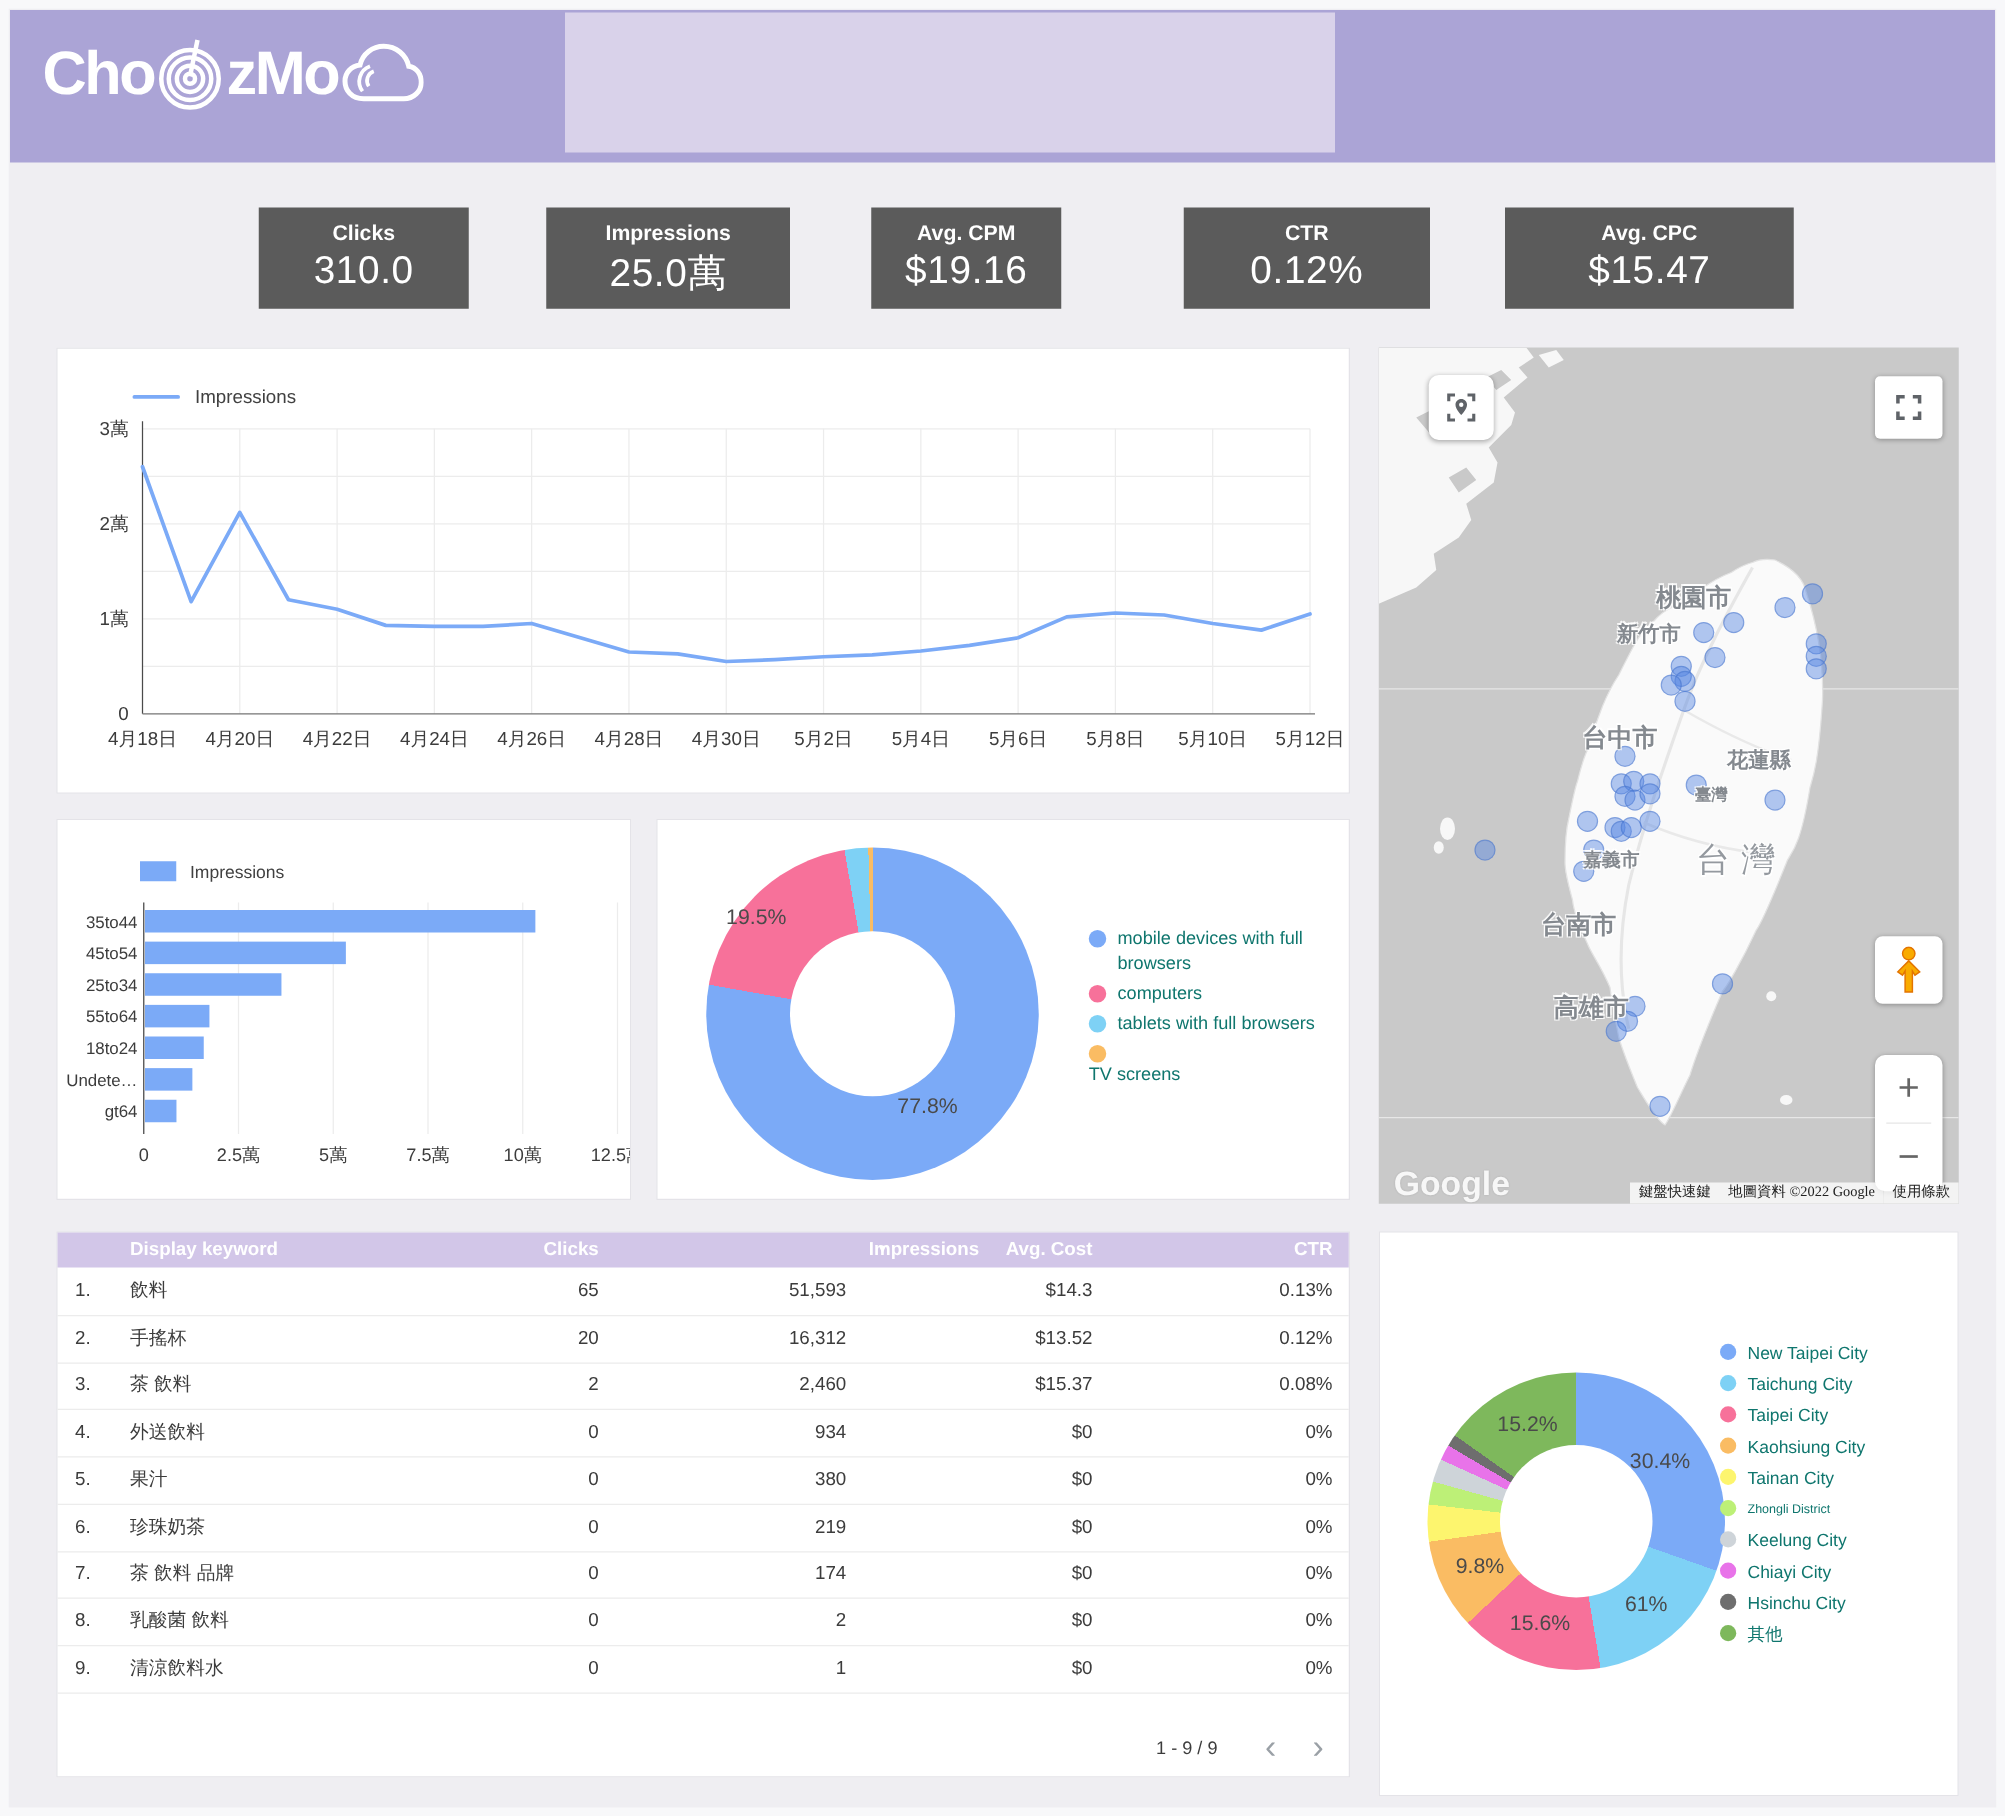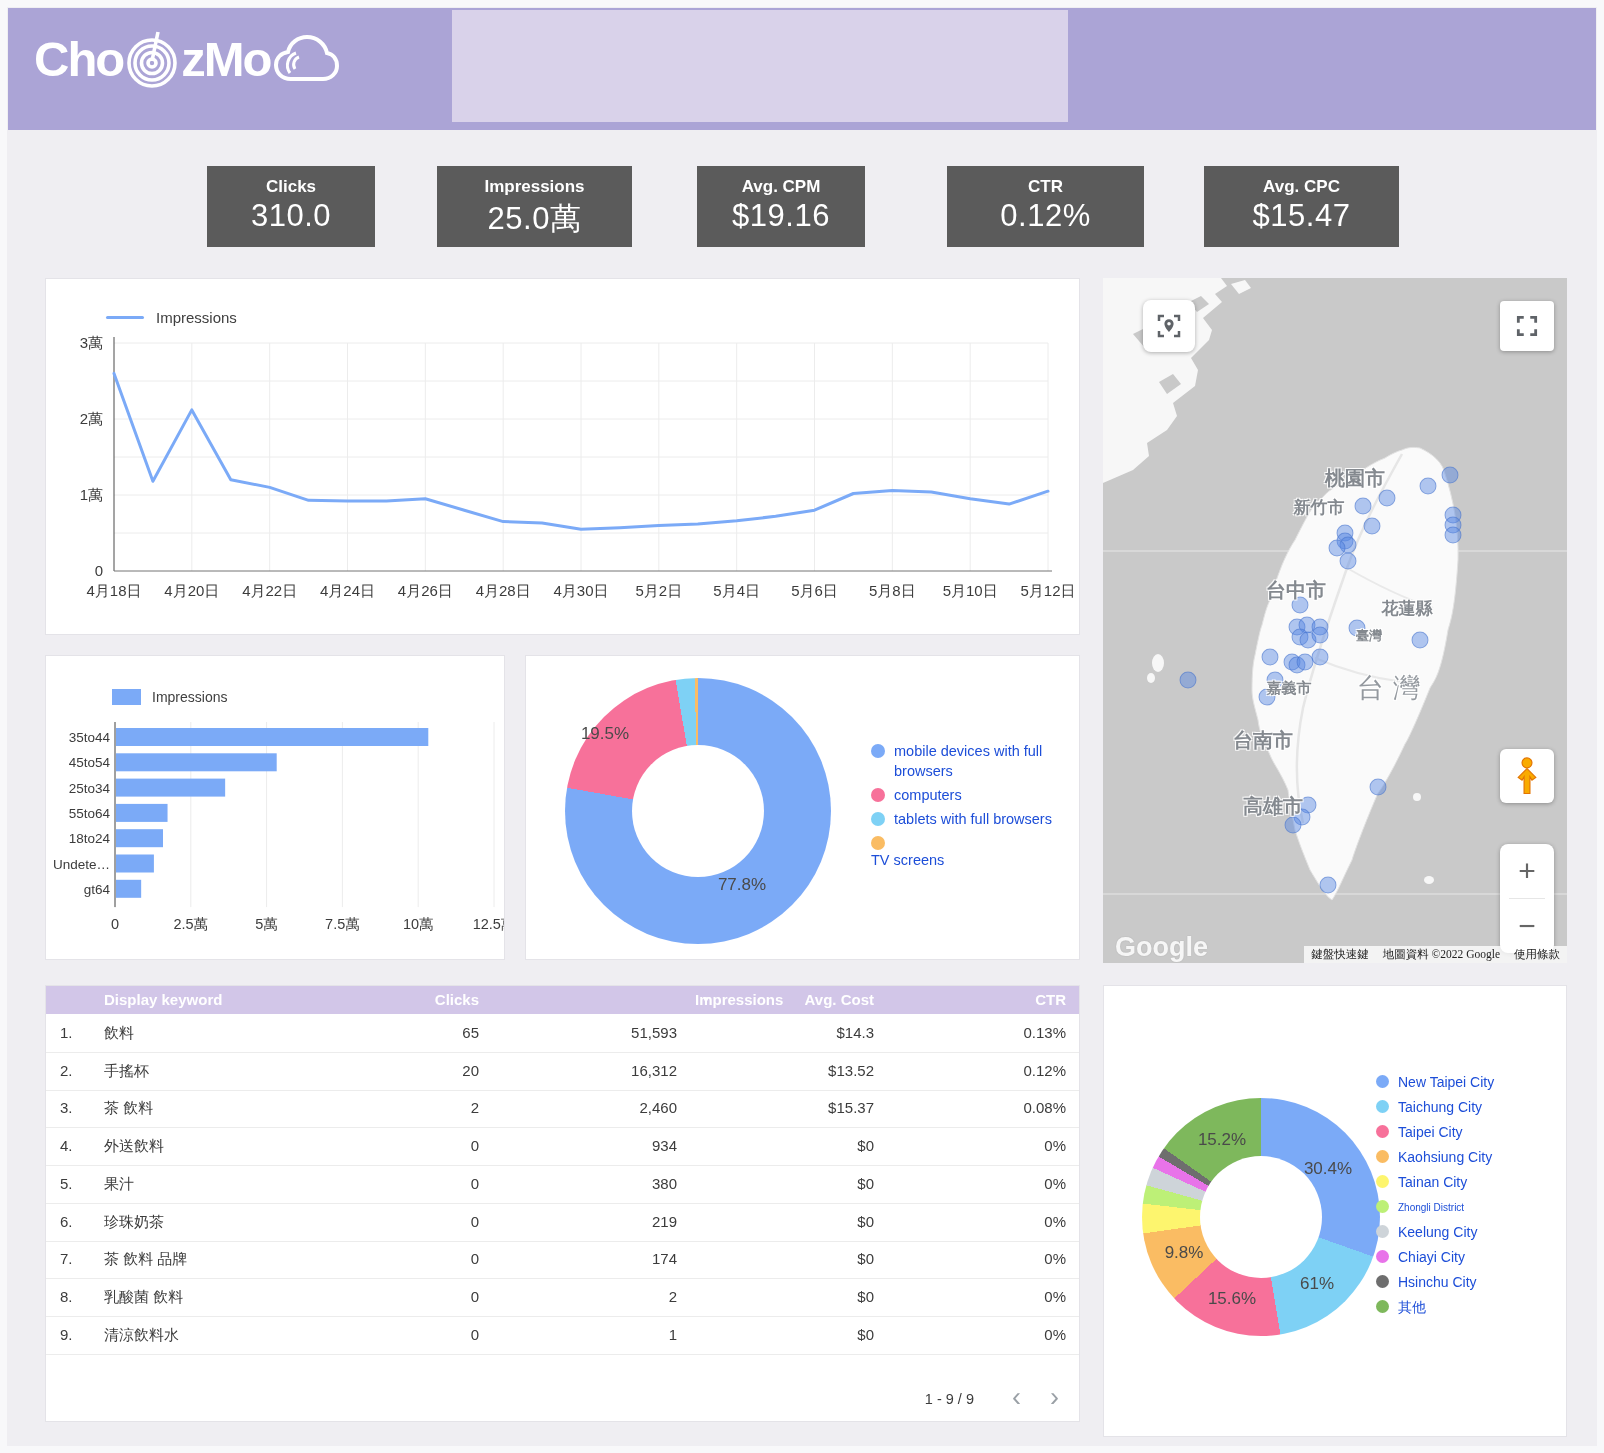--- a/index.html
+++ b/index.html
@@ -29,21 +29,21 @@
   .lswatch{display:inline-block;width:38px;height:3px;border-radius:2px;margin-right:12px;}
   .bswatch{display:inline-block;width:29px;height:16px;margin-right:11px;}
 
   svg text{font-family:"Liberation Sans","DejaVu Sans",sans-serif;}
 
   
   .donut{position:absolute;border-radius:50%;}
   .hole{position:absolute;background:#fff;border-radius:50%;}
   .pct{position:absolute;transform:translate(-50%,-50%);font-size:17px;color:#4a4a4a;}
   .leg{position:absolute;display:flex;flex-direction:column;}
-  .leg-item{display:flex;margin-bottom:4px;color:#1d4ed8;}
+  .leg-item{display:flex;margin-bottom:4px;color:#0f766e;}
   .leg-dot{border-radius:50%;flex:none;margin-right:9px;margin-top:3px;}
 
   
   .map{position:absolute;left:1103px;top:278px;width:464px;height:685px;background:#c9c9c9;overflow:hidden;}
   .map-label{position:absolute;transform:translate(-50%,-50%);color:#84898f;font-weight:bold;white-space:nowrap;
      text-shadow:-1px -1px 0 rgba(255,255,255,.85),1px -1px 0 rgba(255,255,255,.85),-1px 1px 0 rgba(255,255,255,.85),1px 1px 0 rgba(255,255,255,.85);}
   .map-label.big{font-weight:normal;letter-spacing:9px;color:#94999f;}
   .marker{position:absolute;width:17px;height:17px;border-radius:50%;transform:translate(-50%,-50%);
           background:rgba(84,134,226,.45);border:1px solid rgba(66,110,200,.45);box-sizing:border-box;}
   .mapbtn{position:absolute;background:#fff;border-radius:8px;box-shadow:0 1px 4px rgba(0,0,0,.3);
@@ -98,29 +98,29 @@
   </div>
 
   <div class="scorecard" style="left:207px;width:168px;">
     <div class="sc-label">Clicks</div>
     <div class="sc-value">310.0</div>
   </div>
   <div class="scorecard" style="left:437px;width:195px;">
     <div class="sc-label">Impressions</div>
     <div class="sc-value">25.0萬</div>
   </div>
-  <div class="scorecard" style="left:697px;width:168px;">
+  <div class="scorecard" style="left:697px;width:152px;">
     <div class="sc-label">Avg. CPM</div>
     <div class="sc-value">$19.16</div>
   </div>
   <div class="scorecard" style="left:947px;width:197px;">
     <div class="sc-label">CTR</div>
     <div class="sc-value">0.12%</div>
   </div>
-  <div class="scorecard" style="left:1204px;width:195px;">
+  <div class="scorecard" style="left:1204px;width:231px;">
     <div class="sc-label">Avg. CPC</div>
     <div class="sc-value">$15.47</div>
   </div>
 
   <div class="card" style="left:45px;top:278px;width:1035px;height:357px;">
     <div class="legend-row" style="left:60px;top:30px;">
       <span class="lswatch" style="background:#7baaf7;"></span>
       <span>Impressions</span>
     </div>
     <div id="lineMount"><svg width="1033" height="355">

